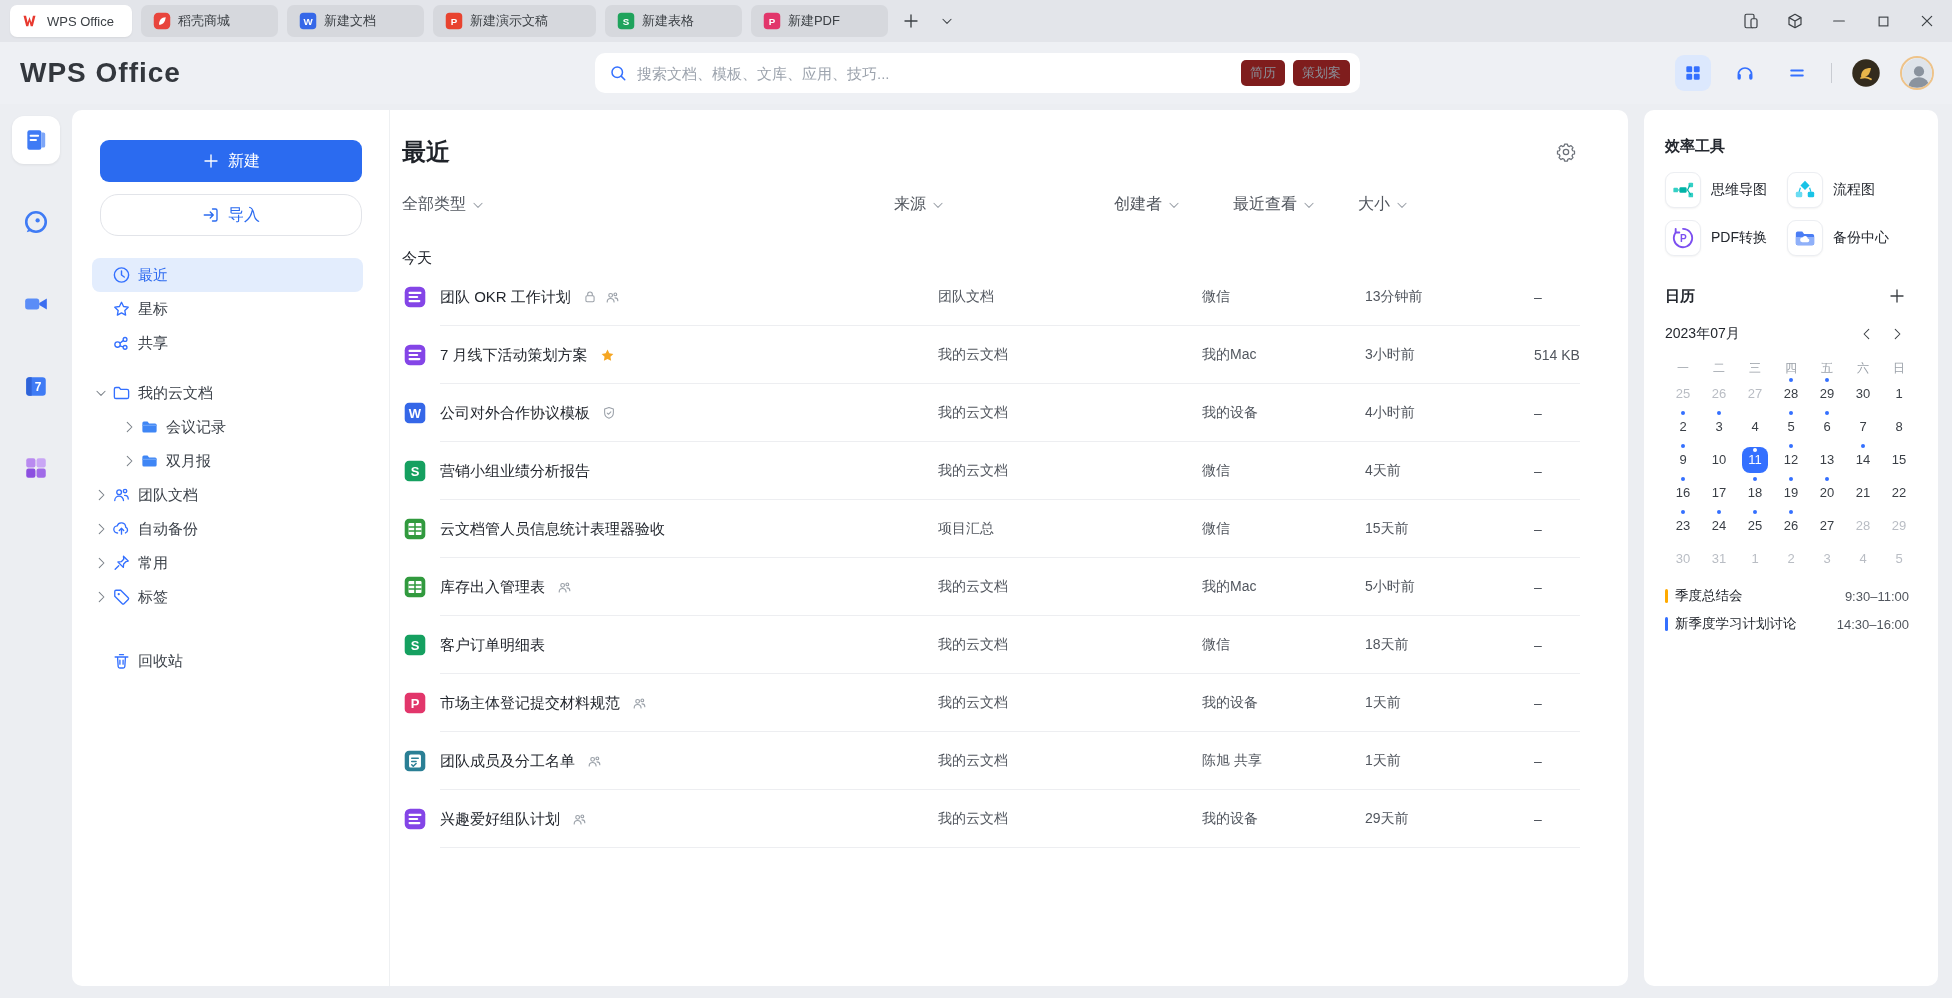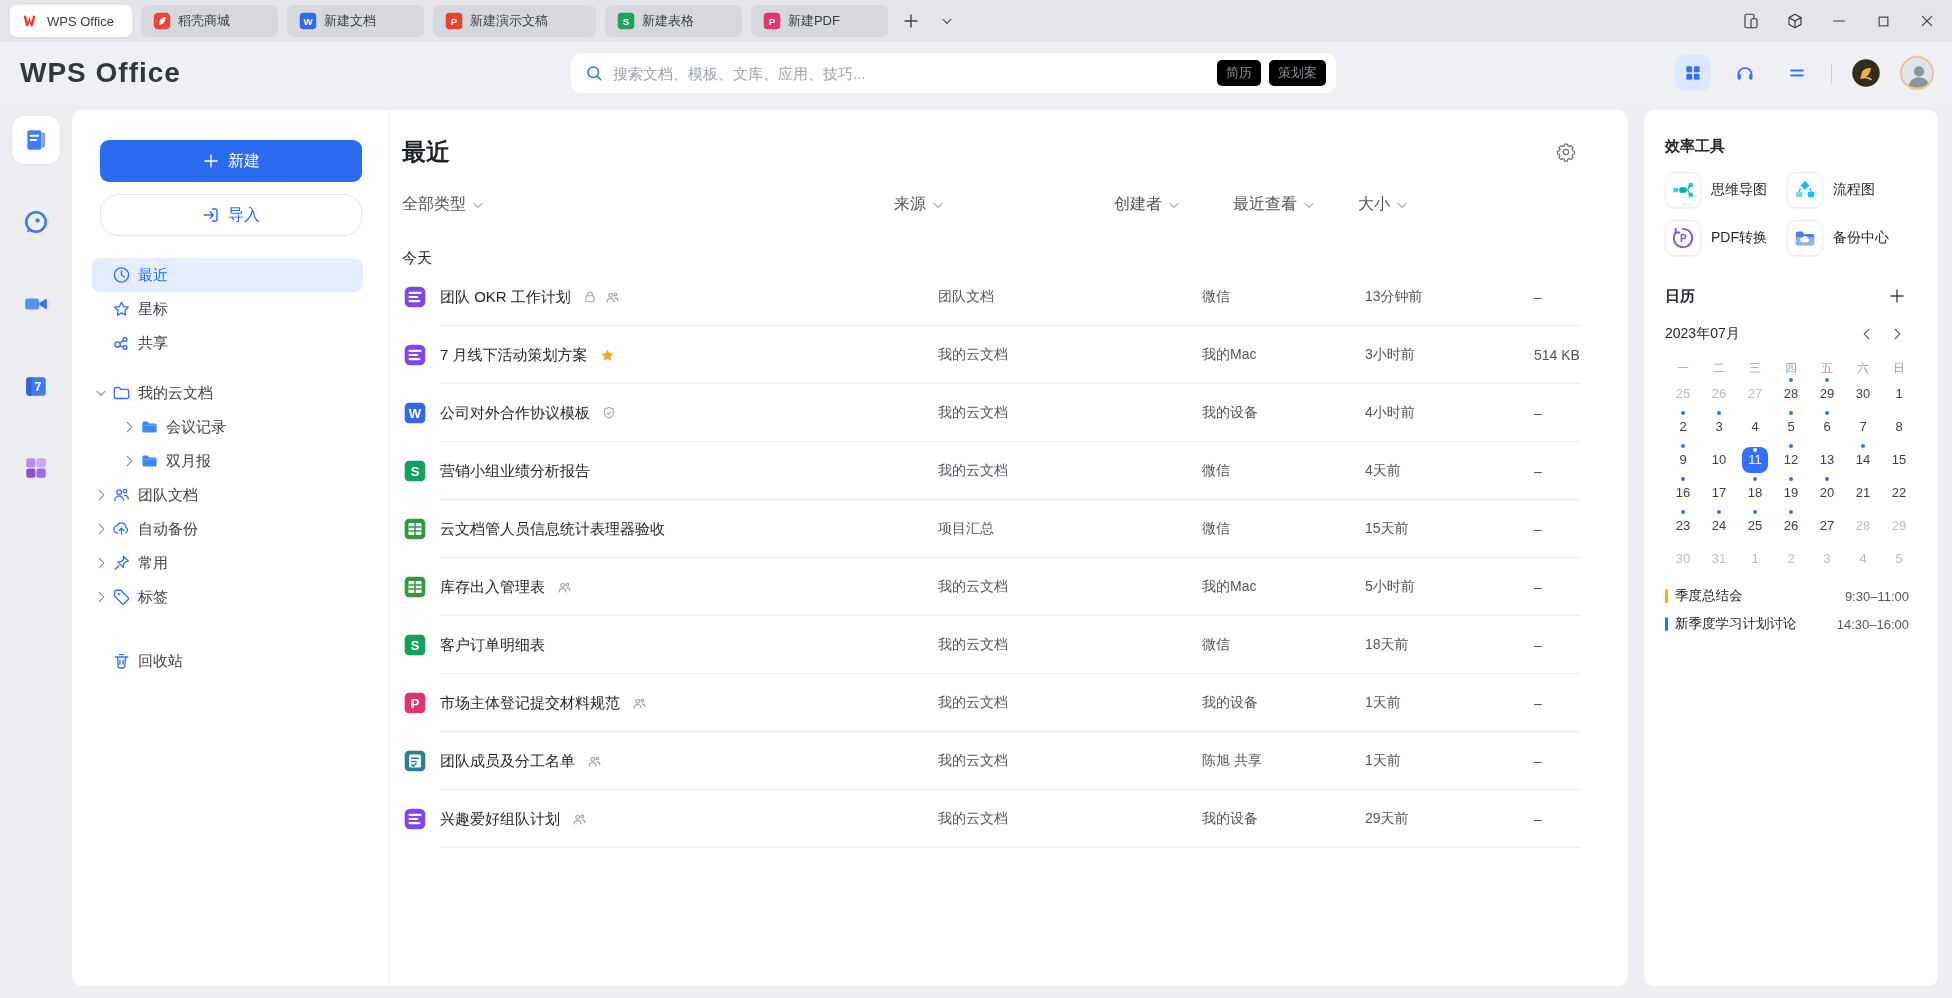--- a/index.html
+++ b/index.html
@@ -15,27 +15,27 @@
   .tab .ticon { width:18px; height:18px; display:flex; align-items:center; justify-content:center; }
   .tabbar-btn { width:26px; height:26px; margin-left:10px; border:none; background:transparent;
                 display:flex; align-items:center; justify-content:center; color:#3c4045; cursor:pointer; }
   .win-controls { margin-left:auto; display:flex; align-items:center; gap:14px; }
   .win-btn { width:30px; height:30px; border:none; background:transparent; color:#3c4045;
              display:flex; align-items:center; justify-content:center; cursor:pointer; }
 
   
   .header { height:62px; background:#eef0f4; display:flex; align-items:center; position:relative; }
   .logo { font-size:28px; font-weight:700; letter-spacing:1px; color:#33373d; margin-left:20px; }
-  .search { position:absolute; left:571px; top:11px; width:765px; height:40px; background:#ffffff;
+  .search { position:absolute; left:595px; top:11px; width:765px; height:40px; background:#ffffff;
             border-radius:10px; display:flex; align-items:center; padding:0 10px 0 14px; }
   .search input { flex:1; border:none; outline:none; font-size:15px; color:#3c4045; background:transparent;
                   margin-left:10px; font-family:inherit; }
   .search input::placeholder { color:#9ca3ad; }
   .search-chips { display:flex; gap:8px; }
-  .chip { font-size:13px; color:#8a9099; background:#000000; border-radius:5px; padding:4px 9px; cursor:pointer; }
+  .chip { font-size:13px; color:#8a9099; background:#7f1d1d; border-radius:5px; padding:4px 9px; cursor:pointer; }
   .header-actions { position:absolute; right:18px; top:0; height:62px; display:flex; align-items:center; gap:16px; }
   .hbtn { width:36px; height:36px; border:none; border-radius:9px; background:transparent; color:#3470ff;
           display:flex; align-items:center; justify-content:center; cursor:pointer; }
   .hbtn.active { background:#dce8fd; }
   .hdr-divider { width:1px; height:20px; background:#c9ccd2; }
   .avatar-wrap { width:34px; height:34px; border-radius:50%; border:2px solid #eec389; overflow:hidden; cursor:pointer; }
 
   
   .content { position:relative; height:894px; }
   .rail { position:absolute; left:0; top:0; width:72px; height:100%; display:flex; flex-direction:column; align-items:center; }

